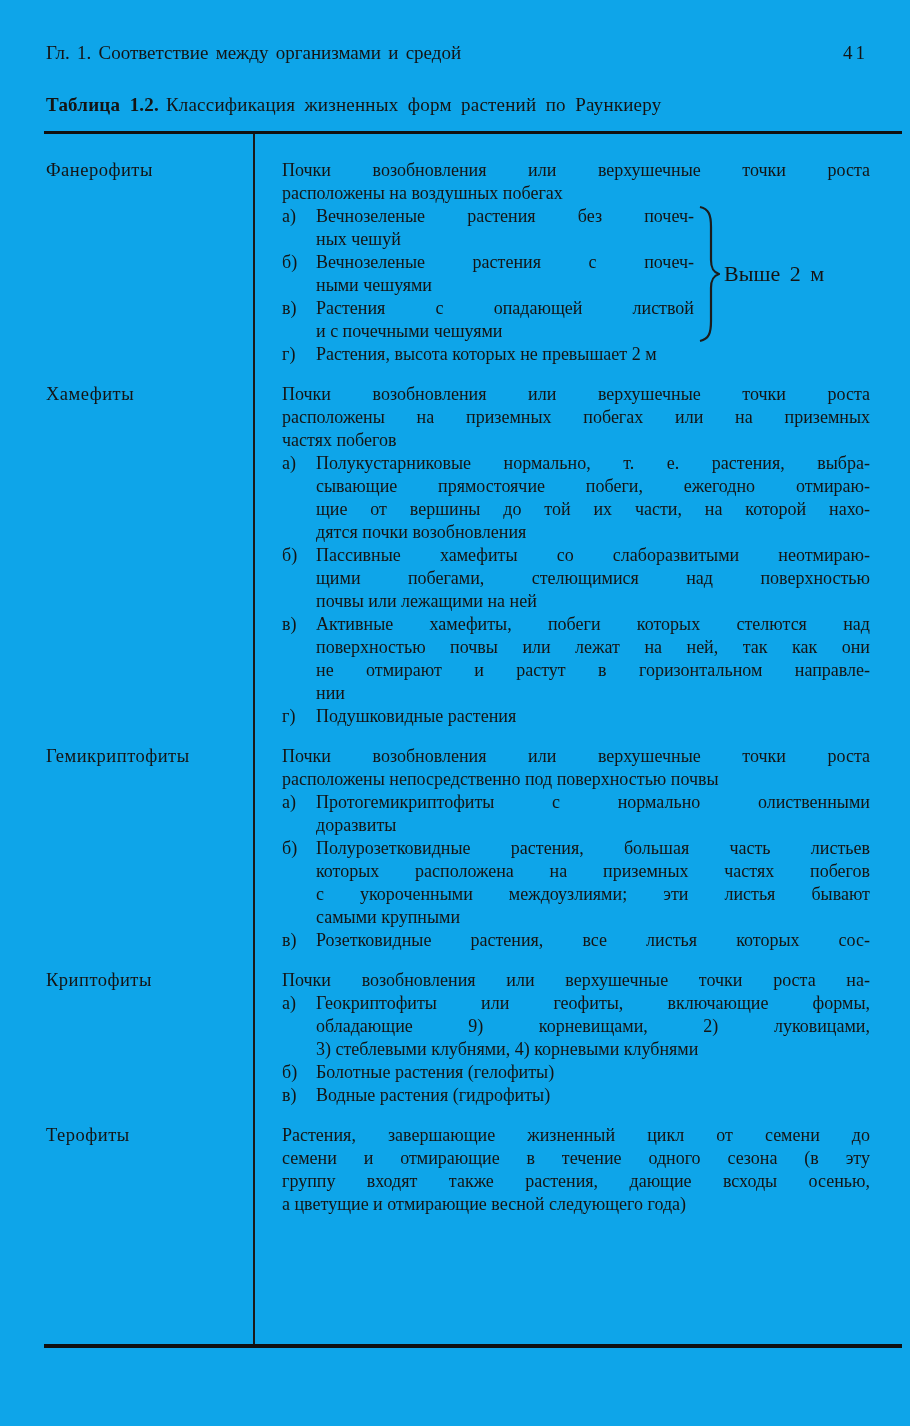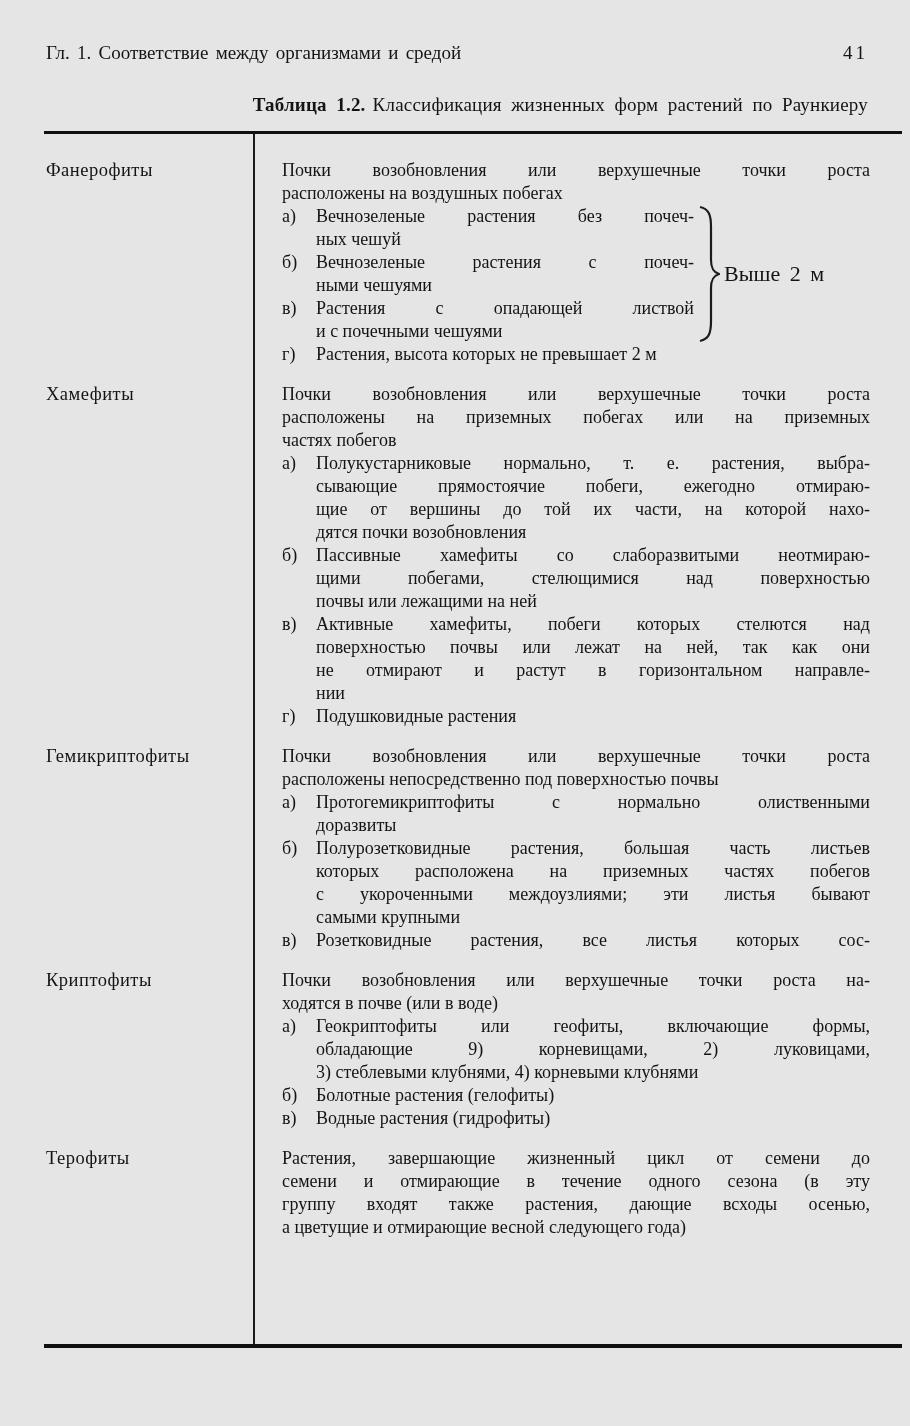--- a/index.html
+++ b/index.html
@@ -4,21 +4,21 @@
 <style>
   html, body {
     margin: 0;
     padding: 0;
     background: #fdfdfb;
   }
   .page {
     position: relative;
     width: 910px;
     height: 1426px;
-    background: #e5e5e5;
+    background: #0ea5e9;
     font-family: "Liberation Serif", "DejaVu Serif", serif;
     color: #141414;
     overflow: hidden;
   }
   
   .header {
     position: absolute;
     top: 42px;
     left: 46px;
     width: 822px;
@@ -35,21 +35,20 @@
   
   .caption {
     position: absolute;
     top: 94px;
     left: 46px;
     width: 822px;
     font-size: 19px;
     word-spacing: 4.5px;
     letter-spacing: 0.2px;
     white-space: nowrap;
-    text-align: right;
   }
   .cap-label {
     font-weight: 700;
     margin-right: 7px;
   }
   
   .rule {
     position: absolute;
     left: 44px;
     width: 858px;
@@ -253,21 +252,20 @@
               <div class="cl jl">Розетковидные растения, все листья которых сос-</div>
             </div>
           </div>
         </div>
       </div>
       <div class="row">
         <div class="term-cell">Криптофиты</div>
         <div class="content-cell">
           <div class="para">
             <div class="cl jl">Почки возобновления или верхушечные точки роста на-</div>
-            <div class="cl">ходятся в почве (или в воде)</div>
           </div>
           <div class="item">
             <span class="marker">а)</span>
             <div class="item-lines">
               <div class="cl jl">Геокриптофиты или геофиты, включающие формы,</div>
               <div class="cl jl">обладающие 9) корневищами, 2) луковицами,</div>
               <div class="cl">3) стеблевыми клубнями, 4) корневыми клубнями</div>
             </div>
           </div>
           <div class="item">

